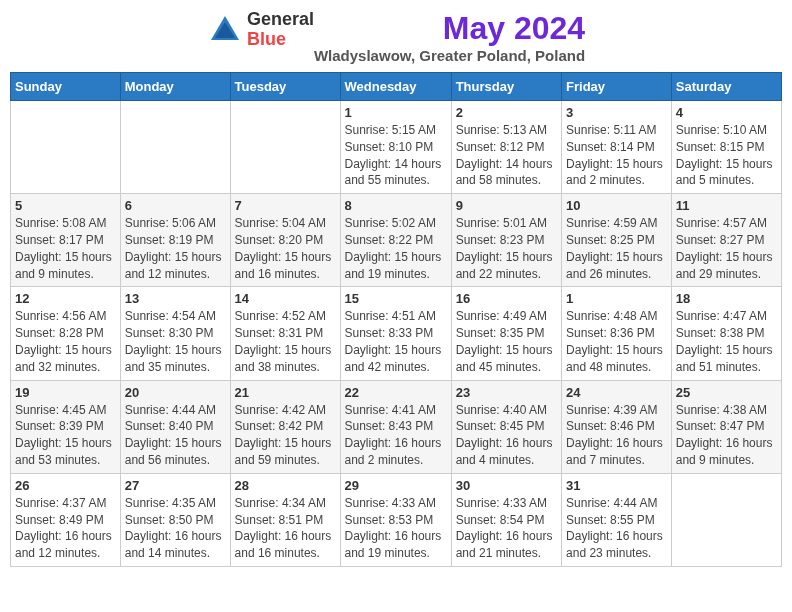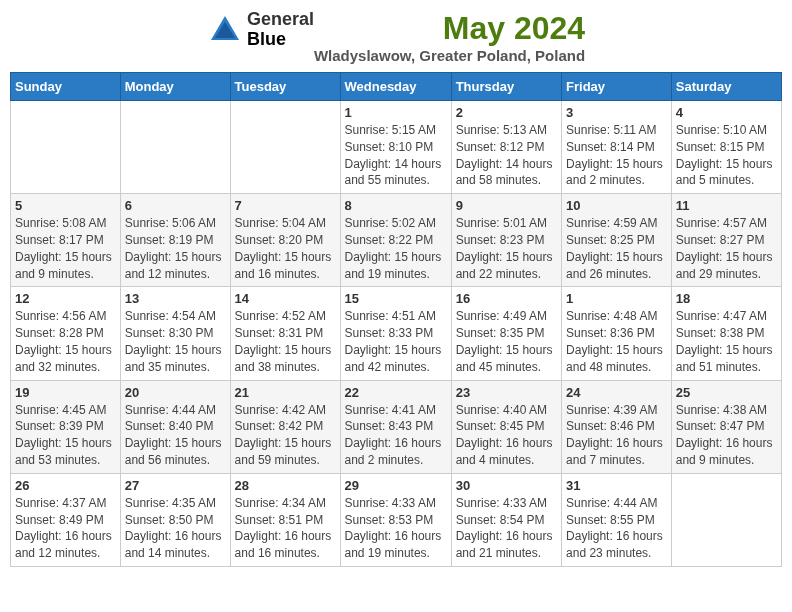--- a/index.html
+++ b/index.html
@@ -28,33 +28,33 @@
       line-height: 1.1;
     }
     .logo-general {
       font-size: 18px;
       font-weight: bold;
       color: #333;
     }
     .logo-blue {
       font-size: 18px;
       font-weight: bold;
-      color: #000000;
+      color: #ef4444;
     }
     .logo-icon {
       width: 36px;
       height: 36px;
     }
     .title-section {
       text-align: right;
     }
     .title-month {
       font-size: 32px;
       font-weight: bold;
-      color: #4d7c0f;
+      color: #6d28d9;
     }
     .title-location {
       font-size: 15px;
       color: #555;
       font-weight: bold;
     }
     .calendar {
       width: 100%;
       border-collapse: collapse;
       border: 1px solid #ccc;

